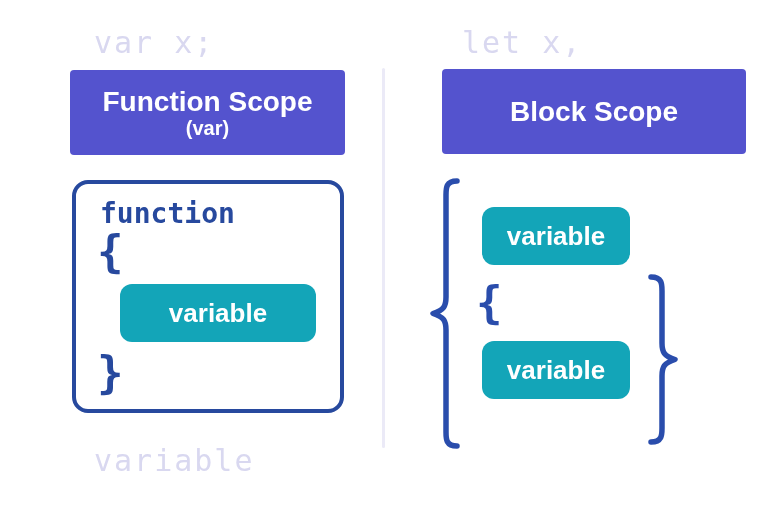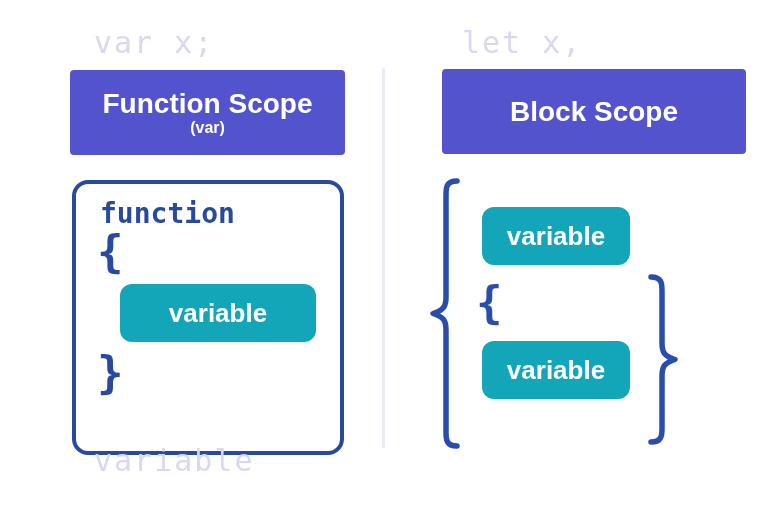--- a/index.html
+++ b/index.html
@@ -41,34 +41,34 @@
     color: #ffffff;
     display: flex;
     flex-direction: column;
     align-items: center;
     justify-content: center;
     text-align: center;
   }
   .header-left  { left: 70px;  top: 70px; width: 275px; height: 85px; }
   .header-right { left: 442px; top: 69px; width: 304px; height: 85px; }
   .header-title    { font-size: 28px; font-weight: bold; line-height: 1.12; }
-  .header-subtitle { font-size: 16px; font-weight: bold; line-height: 1.12; }
+  .header-subtitle { font-size: 20px; font-weight: bold; line-height: 1.12; }
 
   .divider {
     position: absolute;
     left: 382px; top: 68px;
     width: 3px; height: 380px;
     background: var(--divider);
     border-radius: 2px;
   }
 
   .func-box {
     position: absolute;
     left: 72px; top: 180px;
-    width: 272px; height: 275px;
+    width: 272px; height: 233px;
     border: 4px solid var(--ink-blue);
     border-radius: 16px;
     background: #ffffff;
   }
   .code-text {
     position: absolute;
     font-family: "DejaVu Sans Mono", monospace;
     font-weight: bold;
     color: var(--ink-blue);
   }

